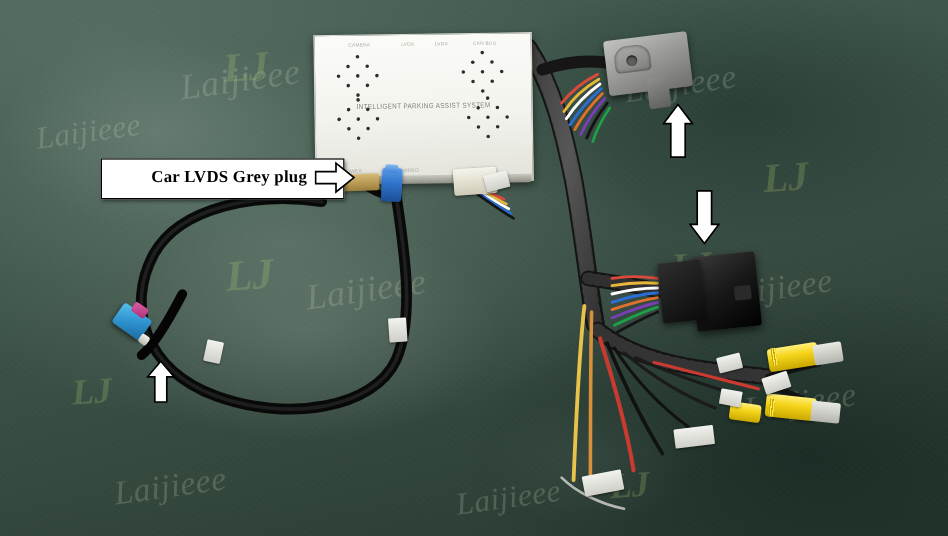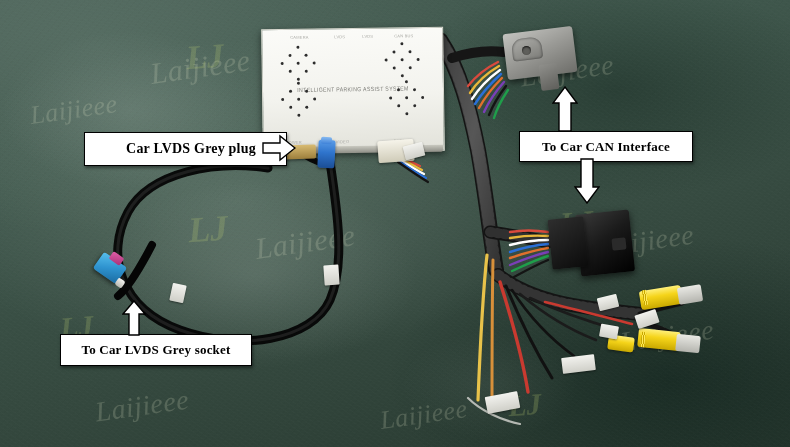--- a/index.html
+++ b/index.html
@@ -333,36 +333,30 @@
 
   <div class="callout" style="left:84px;top:132px;width:190px;height:32px;font-size:14px;padding-left:11px;">
     <span>Car LVDS Grey plug</span>
   </div>
   <div class="arrow" style="left:262px;top:134px;">
     <svg width="34" height="28" viewBox="0 0 34 28">
       <polygon points="1,9 18,9 18,2 33,14 18,26 18,19 1,19" fill="#ffffff" stroke="#000" stroke-width="1.4"></polygon>
     </svg>
   </div>
 
-  <div class="callout" style="left:519px;top:131px;width:172px;height:29px;font-size:13px;">
-    <span>To Car CAN Interface</span>
-  </div>
   <div class="arrow" style="left:552px;top:86px;">
     <svg width="26" height="46" viewBox="0 0 26 46">
       <polygon points="13,1 25,17 19,17 19,45 7,45 7,17 1,17" fill="#ffffff" stroke="#000" stroke-width="1.4"></polygon>
     </svg>
   </div>
   <div class="arrow" style="left:574px;top:158px;">
     <svg width="26" height="46" viewBox="0 0 26 46">
       <polygon points="7,1 19,1 19,29 25,29 13,45 1,29 7,29" fill="#ffffff" stroke="#000" stroke-width="1.4"></polygon>
     </svg>
   </div>
 
-  <div class="callout" style="left:60px;top:334px;width:190px;height:30px;font-size:13px;">
-    <span>To Car LVDS Grey socket</span>
-  </div>
   <div class="arrow" style="left:122px;top:300px;">
     <svg width="24" height="36" viewBox="0 0 24 36">
       <polygon points="12,1 23,14 17,14 17,35 7,35 7,14 1,14" fill="#ffffff" stroke="#000" stroke-width="1.4"></polygon>
     </svg>
   </div>
 
 </div>
 
 </body></html>

